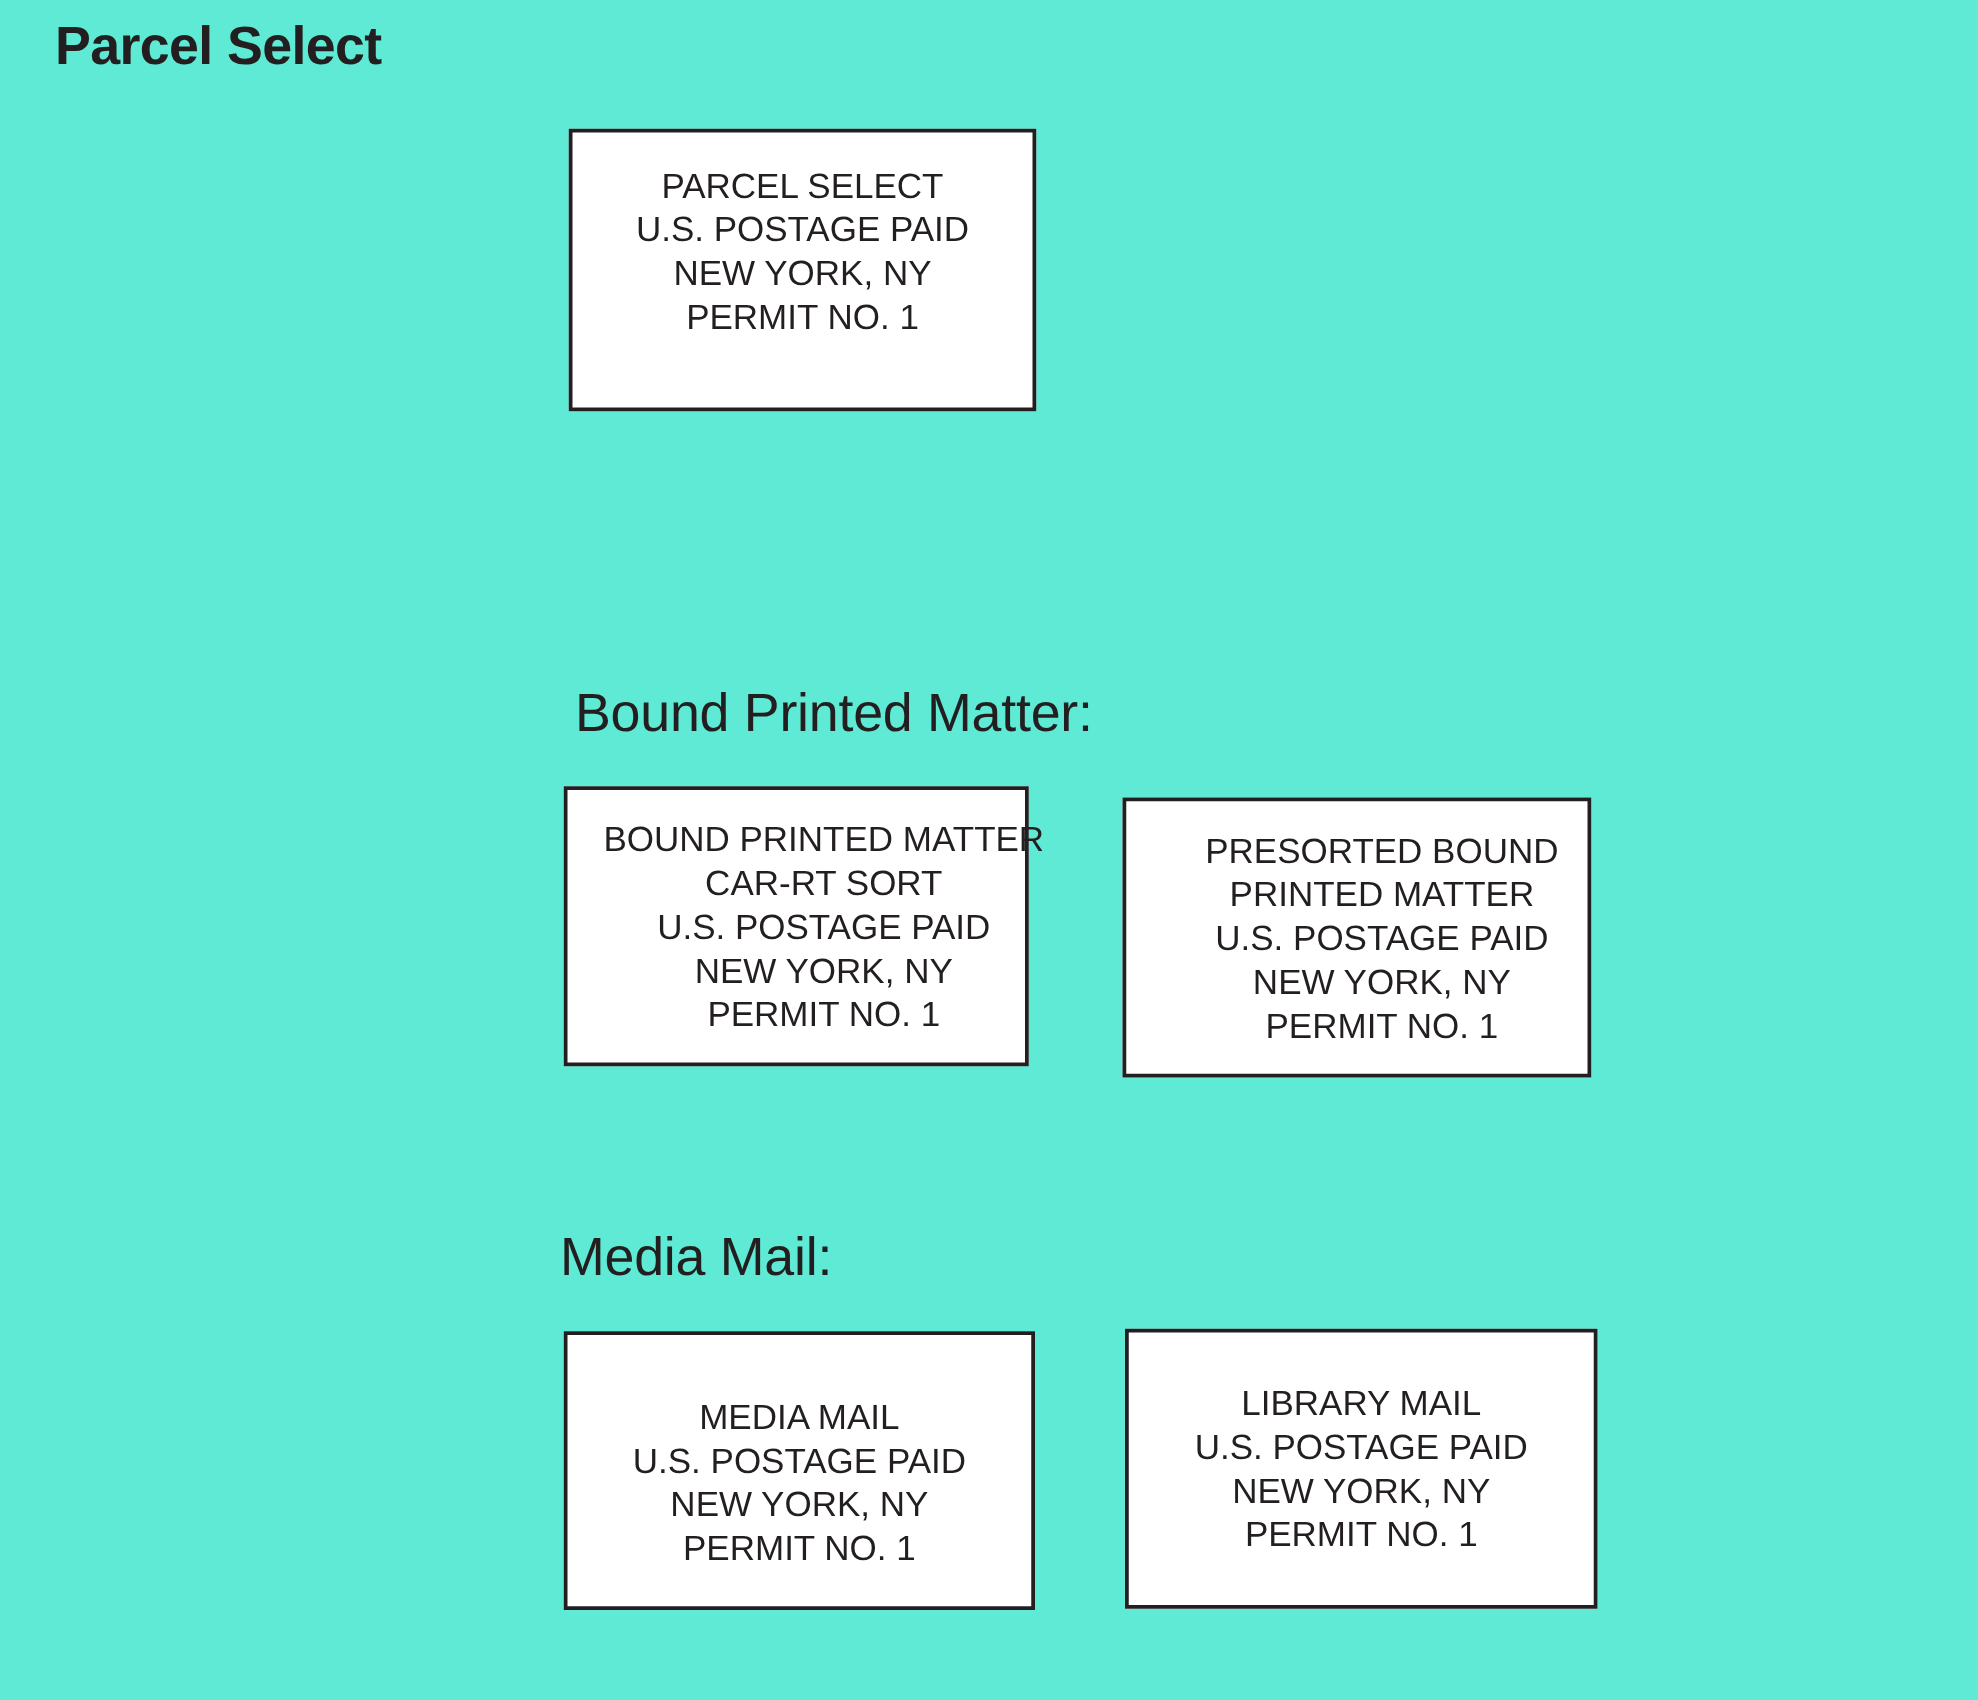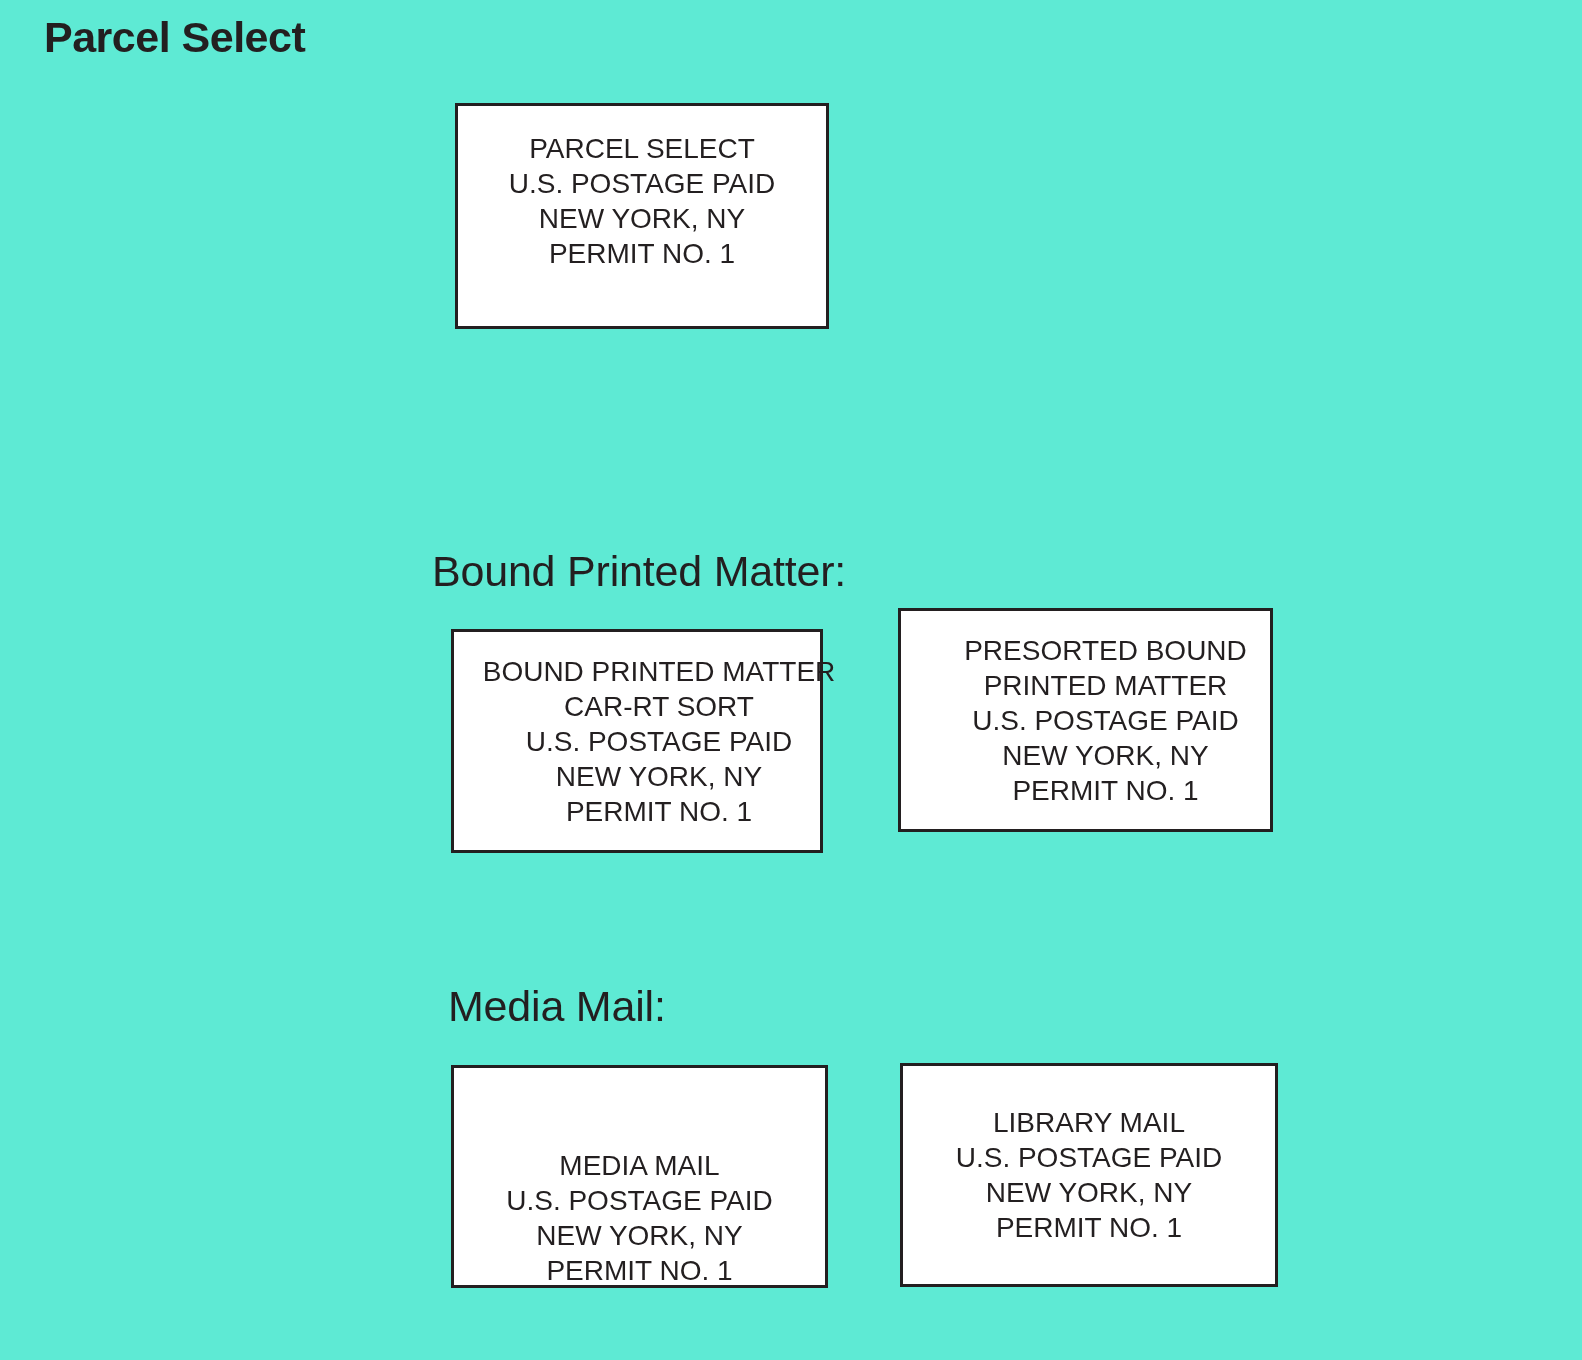--- a/index.html
+++ b/index.html
@@ -45,40 +45,40 @@
     align-items: center;
     text-align: center;
     font-size: 28px;
     line-height: 35px;
     font-weight: 400;
     color: #231f20;
     white-space: nowrap;
   }
   .box-parcel    { left: 455px; top: 103px;  width: 374px; height: 226px; justify-content: flex-start; padding-top: 25px; }
   .box-bpm       { left: 451px; top: 629px;  width: 372px; height: 224px; justify-content: center; padding-left: 44px; }
-  .box-presorted { left: 898px; top: 608px;  width: 375px; height: 224px; justify-content: center; padding-left: 40px; }
-  .box-media     { left: 451px; top: 1065px; width: 377px; height: 223px; justify-content: flex-start; padding-top: 80px; }
+  .box-presorted { left: 898px; top: 638px;  width: 375px; height: 224px; justify-content: center; padding-left: 40px; }
+  .box-media     { left: 451px; top: 1065px; width: 377px; height: 223px; justify-content: flex-start; padding-top: 48px; }
   .box-library   { left: 900px; top: 1063px; width: 378px; height: 224px; justify-content: center; }
 </style>
 </head>
 <body>
 
 <div class="page">
 
   <h1 class="heading" style="left:44px; top:12px;">Parcel Select</h1>
 
   <div class="imprint-box box-parcel">
       <div>PARCEL SELECT</div>
       <div>U.S. POSTAGE PAID</div>
       <div>NEW YORK, NY</div>
       <div>PERMIT NO. 1</div>
     </div>
 
 
-  <div class="sub-label" style="left:432px; top:546px;">Bound Printed Matter:</div>
+  <div class="sub-label" style="left:460px; top:546px;">Bound Printed Matter:</div>
 
   <div class="imprint-box box-bpm">
       <div>BOUND PRINTED MATTER</div>
       <div>CAR-RT SORT</div>
       <div>U.S. POSTAGE PAID</div>
       <div>NEW YORK, NY</div>
       <div>PERMIT NO. 1</div>
     </div>
 
   <div class="imprint-box box-presorted">

